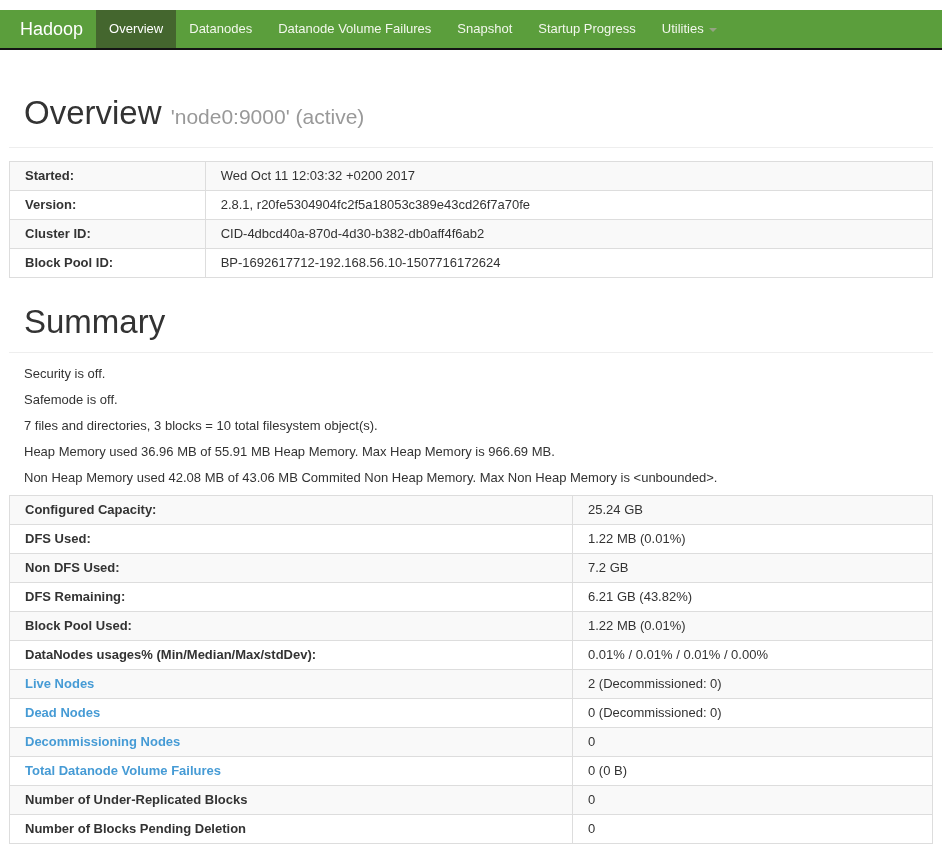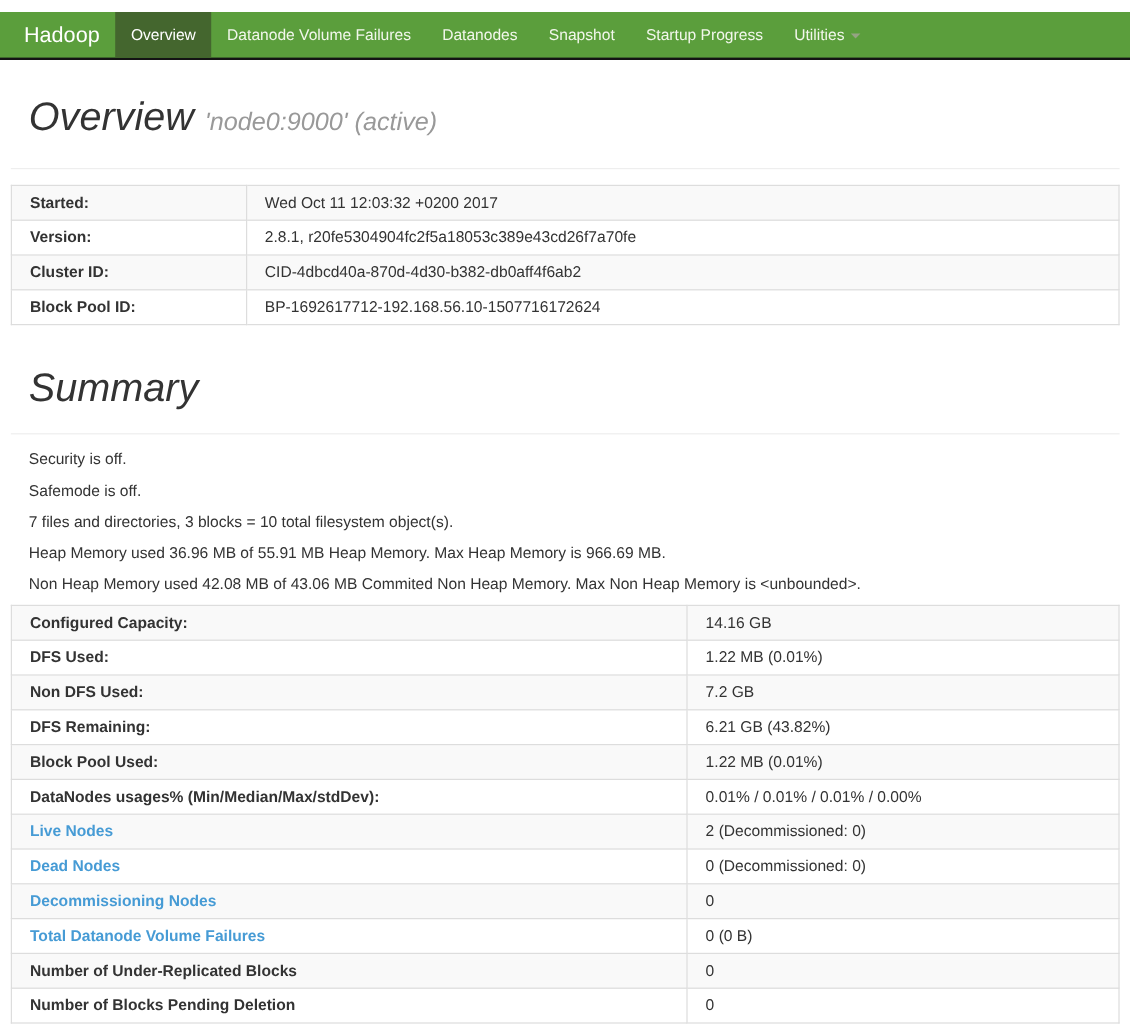--- a/index.html
+++ b/index.html
@@ -44,22 +44,22 @@
   .nav-item.active .nav-link{
     background:var(--navbar-active-bg);color:#ffffff;
   }
   .caret{
     display:inline-block;width:0;height:0;margin-left:5px;vertical-align:middle;
     border-top:4px solid #95a383;border-left:4px solid transparent;border-right:4px solid transparent;
   }
   
   .container{padding:0 9px;}
   h1{
-    font-weight:500;font-size:33px;line-height:52px;color:var(--text);
-    margin:21px 0 10px 0;padding-left:15px;font-style:italic;
+    font-weight:500;font-size:33px;line-height:36px;color:var(--text);
+    margin:45px 0 10px 0;padding-left:15px;
   }
   h1 .sub{font-size:21px;color:var(--muted);font-weight:400;}
   h1.summary{margin-top:26px;}
   hr{border:0;border-top:1px solid var(--hr);margin:12px 0 13px 0;}
   hr.below-summary{margin-bottom:14px;}
   .lead-text p{
     margin:12px 0 10px 0;padding-left:15px;line-height:14px;font-size:13px;
   }
   
   table.tbl{
@@ -81,24 +81,24 @@
 </head>
 <body>
 
 <nav class="navbar">
   <a href="#" class="brand">Hadoop</a>
   <ul class="nav-menu" id="nav-menu">
       <li class="nav-item active">
         <a href="#" class="nav-link">Overview</a>
       </li>
       <li class="nav-item">
+        <a href="#" class="nav-link">Datanodes</a>
+      </li>
+      <li class="nav-item">
         <a href="#" class="nav-link">Datanode Volume Failures</a>
-      </li>
-      <li class="nav-item">
-        <a href="#" class="nav-link">Datanodes</a>
       </li>
       <li class="nav-item">
         <a href="#" class="nav-link">Snapshot</a>
       </li>
       <li class="nav-item">
         <a href="#" class="nav-link">Startup Progress</a>
       </li>
       <li class="nav-item">
         <a href="#" class="nav-link">Utilities<span class="caret"></span></a>
       </li>
@@ -139,21 +139,21 @@
       <p>Safemode is off.</p>
       <p>7 files and directories, 3 blocks = 10 total filesystem object(s).</p>
       <p>Heap Memory used 36.96 MB of 55.91 MB Heap Memory. Max Heap Memory is 966.69 MB.</p>
       <p>Non Heap Memory used 42.08 MB of 43.06 MB Commited Non Heap Memory. Max Non Heap Memory is &lt;unbounded&gt;.</p>
     </div>
 
   <table class="tbl tbl-summary">
     <tbody id="summary-body">
         <tr>
           <th>Configured Capacity:</th>
-          <td>14.16 GB</td>
+          <td>25.24 GB</td>
         </tr>
         <tr>
           <th>DFS Used:</th>
           <td>1.22 MB (0.01%)</td>
         </tr>
         <tr>
           <th>Non DFS Used:</th>
           <td>7.2 GB</td>
         </tr>
         <tr>

